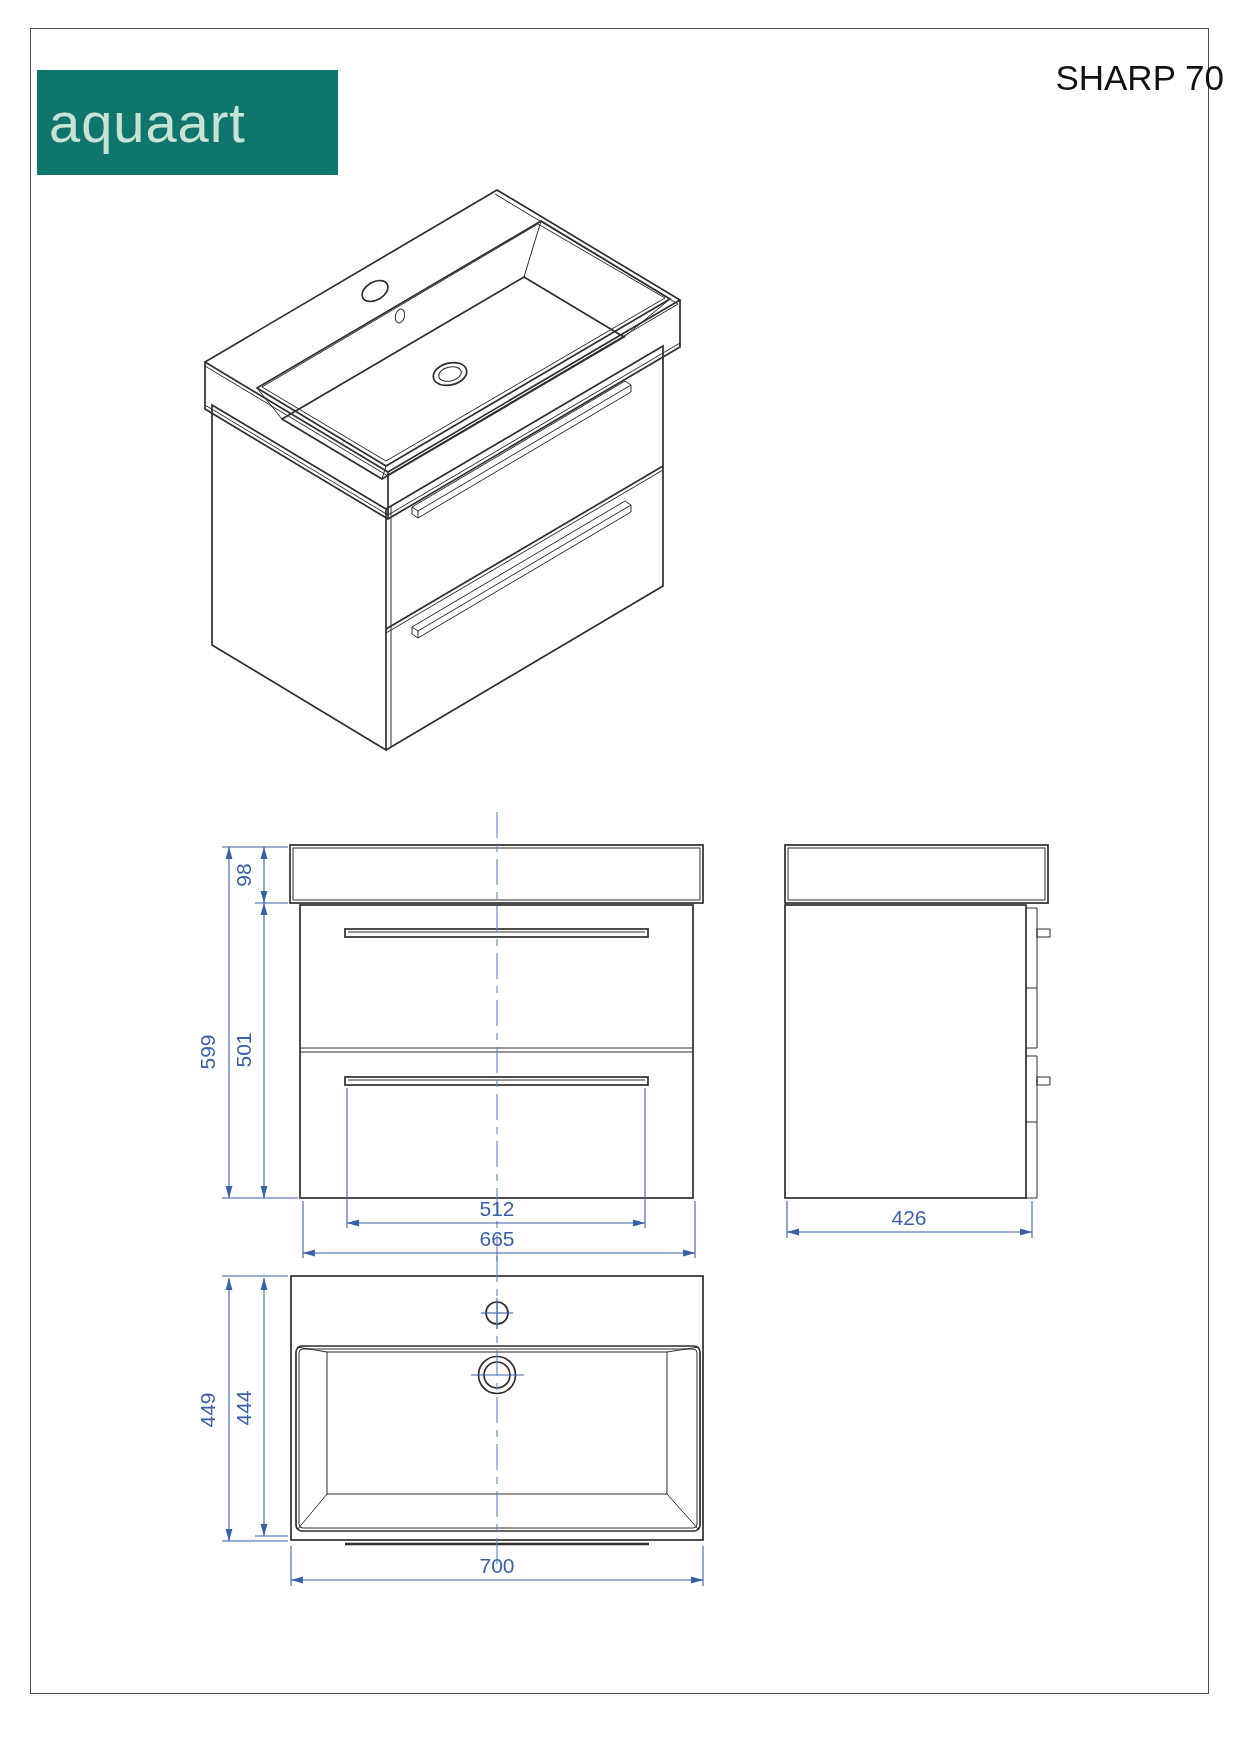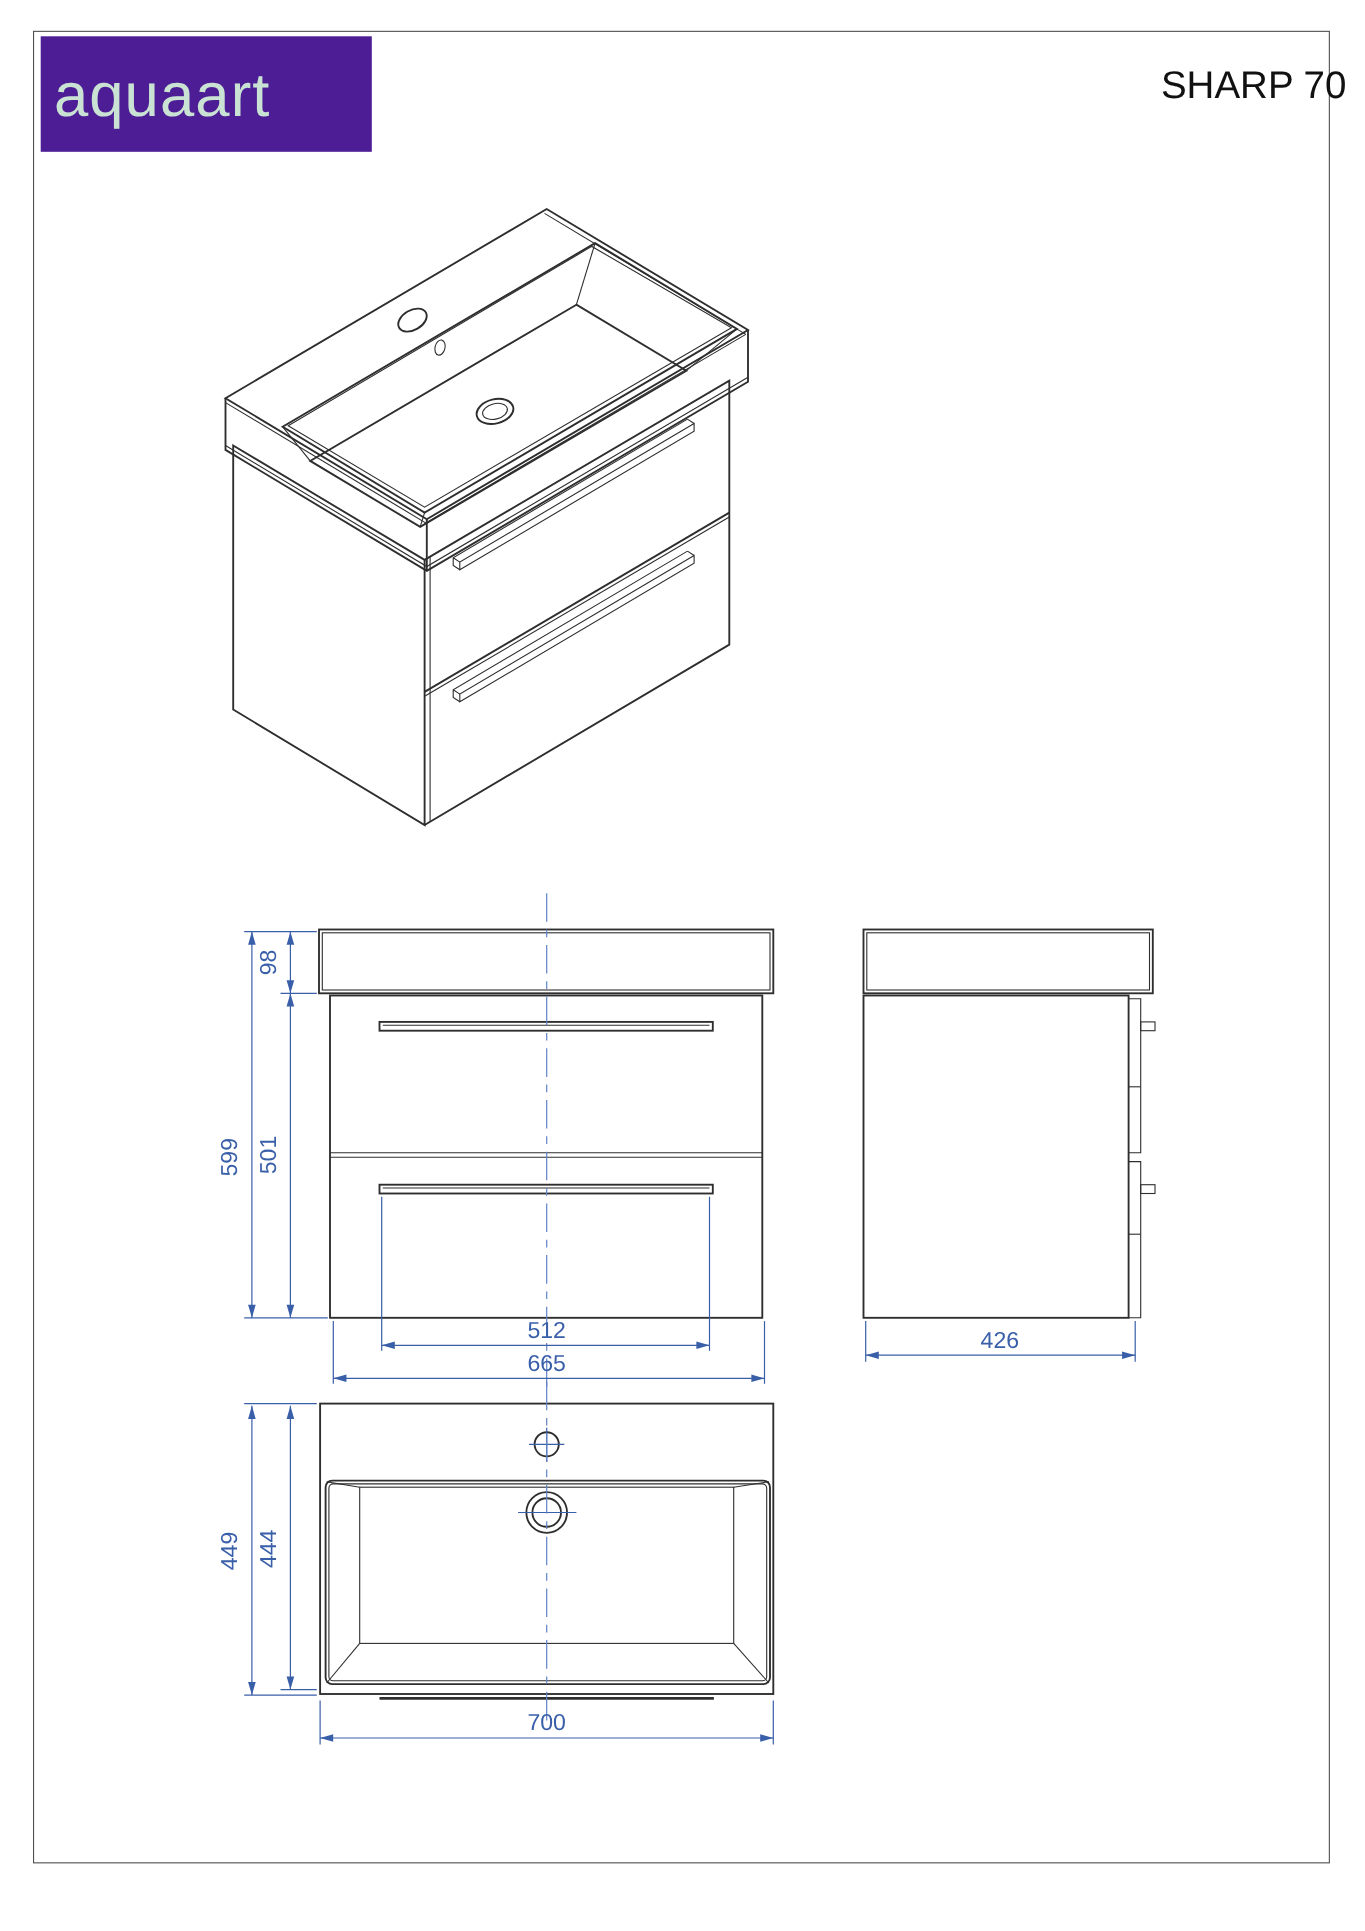--- a/index.html
+++ b/index.html
@@ -19,21 +19,21 @@
   .dim{stroke:#3a5fa9;fill:none;stroke-width:1.1;}
   .cl{stroke:#6283c6;fill:none;stroke-width:1.1;stroke-dasharray:26 7 7 7;}
   .dimtxt{fill:#3a5fa9;font-family:"Liberation Sans",sans-serif;font-size:21px;}
 </style>
 </head>
 <body>
 
 <div class="page">
   <div class="frame"></div>
 
-  <div class="logo" style="background:#4c1d95;">
+  <div class="logo" style="background:#0f766e;margin-top:37px;">
     <span style="color:#c9e2d3;">aquaart</span>
   </div>
 
   <div class="model">SHARP 70</div>
 
   <svg width="1241" height="1755" viewBox="0 0 1241 1755">
     <defs>
       <marker id="ar" viewBox="0 0 12 8" markerWidth="13" markerHeight="9" refX="11.5" refY="4" orient="auto-start-reverse" markerUnits="userSpaceOnUse">
         <path d="M0.5,0.8 L11.5,4 L0.5,7.2 Z" fill="#3a5fa9"></path>
       </marker>

